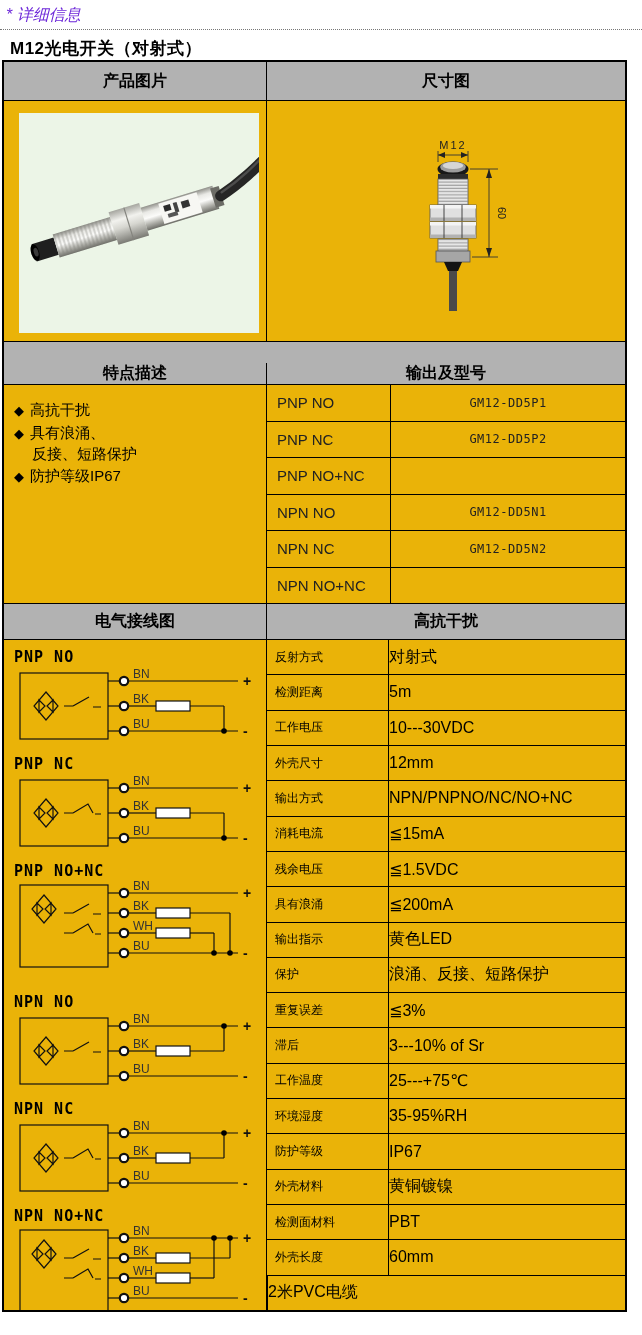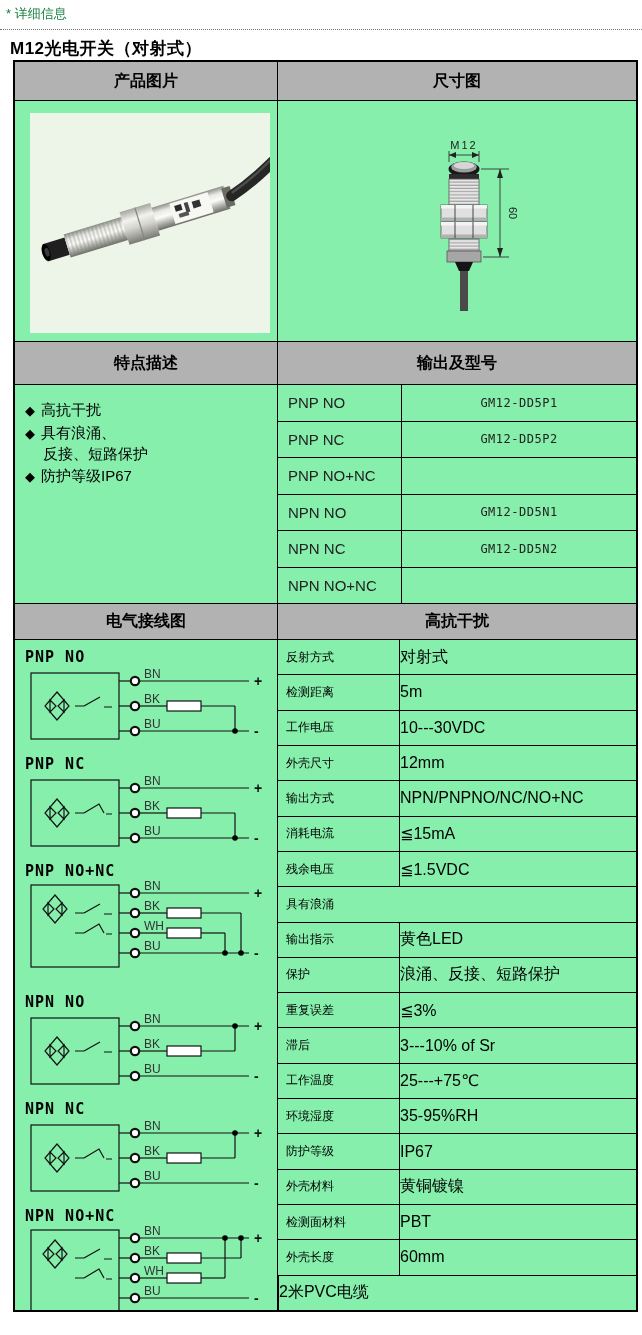--- a/index.html
+++ b/index.html
@@ -1,35 +1,35 @@
 <!DOCTYPE html>
 <html><head>
 <meta charset="utf-8">
 <style>
   html,body{margin:0;padding:0;}
   body{
     width:642px;height:1335px;position:relative;background:#fff;color:#000;
     font-family:"Liberation Sans","DejaVu Sans",sans-serif;
     -webkit-font-smoothing:antialiased;
   }
-  .note{position:absolute;left:6px;top:5px;font-size:13px;color:#15803d;}
+  .note{position:absolute;left:6px;top:5px;font-size:16px;color:#6d28d9;font-style:italic;}
   .dotline{position:absolute;left:0;top:29px;width:642px;height:0;border-top:1px dotted #777;}
   .title{position:absolute;left:10px;top:37px;margin:0;font-size:17px;font-weight:bold;letter-spacing:.5px;}
 
-  .spec{position:absolute;left:13px;top:60px;width:621px;border:2px solid #000;background:#86efac;}
+  .spec{position:absolute;left:2px;top:60px;width:621px;border:2px solid #000;background:#eab308;}
   .trow{display:flex;border-top:1px solid #000;}
   .trow:first-child{border-top:none;}
   .c-left{width:262px;position:relative;overflow:hidden;}
   .c-right{flex:1;border-left:1px solid #000;position:relative;overflow:hidden;}
   .head{background:#b2b2b2;}
   .head .c-left,.head .c-right{display:flex;align-items:center;justify-content:center;
     font-size:16px;font-weight:bold;}
   .r-head1{height:38px;}
   .r-img{height:240px;}
-  .r-head2{height:42px;}
+  .r-head2{height:42px;align-items:flex-end;}
   .r-out{height:218px;}
   .r-head3{height:35px;}
   .r-main{height:670px;}
 
   
   .photo-wrap{margin:12px 0 0 15px;width:240px;height:220px;}
 
   
   .features{padding:14px 6px 0 10px;font-size:15px;line-height:21px;}
   .feat{display:flex;margin-bottom:1px;}
@@ -457,20 +457,21 @@
           <div class="prow">
             <div class="p-name">消耗电流</div>
             <div class="p-value">≦15mA</div>
           </div>
           <div class="prow">
             <div class="p-name">残余电压</div>
             <div class="p-value">≦1.5VDC</div>
           </div>
           <div class="prow">
             <div class="p-name">具有浪涌</div>
+            <div class="p-value">≦200mA</div>
           </div>
           <div class="prow">
             <div class="p-name">输出指示</div>
             <div class="p-value">黄色LED</div>
           </div>
           <div class="prow">
             <div class="p-name">保护</div>
             <div class="p-value">浪涌、反接、短路保护</div>
           </div>
           <div class="prow">

